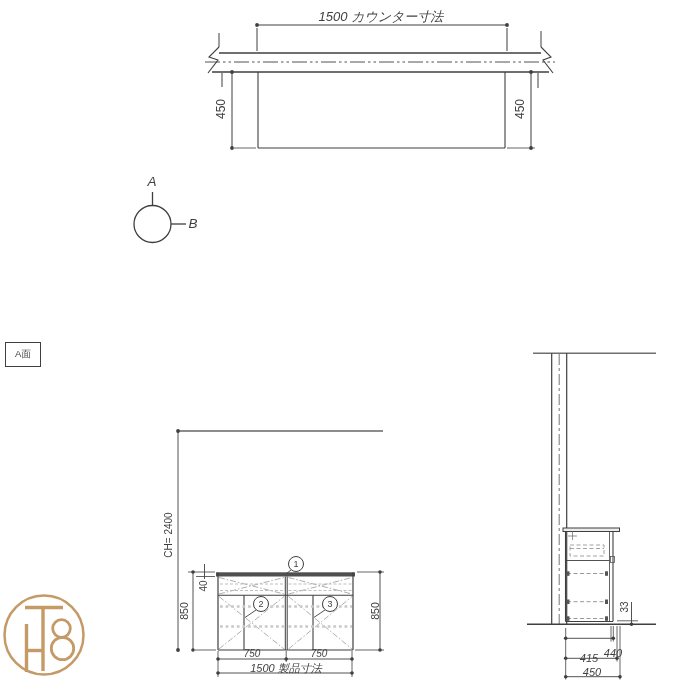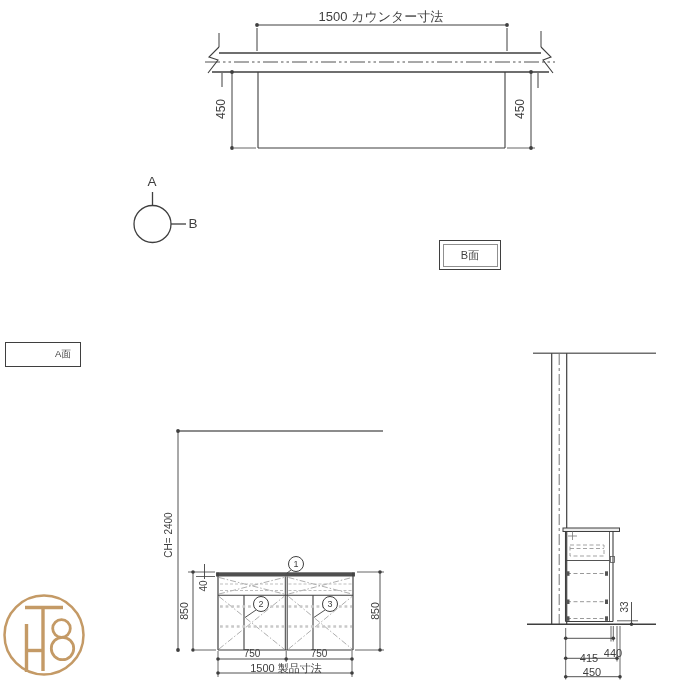--- a/index.html
+++ b/index.html
@@ -1,30 +1,30 @@
 <!DOCTYPE html>
 <html><head>
 <meta charset="utf-8">
 <style>
   html,body{margin:0;padding:0;background:#fff;}
   #stage{
     position:relative;width:680px;height:680px;background:#fff;overflow:hidden;
     font-family:"Liberation Sans",sans-serif;color:#3f3f3f;
   }
   #stage svg{position:absolute;left:0;top:0;}
-  .txt{position:absolute;transform:translate(-50%,-50%);white-space:nowrap;color:#3f3f3f;line-height:1;}
+  .txt{position:absolute;transform:translate(-50%,-50%);white-space:nowrap;color:#3f3f3f;line-height:1;font-style:italic;}
   .rot{position:absolute;transform:translate(-50%,-50%) rotate(-90deg);white-space:nowrap;color:#3f3f3f;line-height:1;}
   .balloon{
     position:absolute;width:14px;height:14px;border:1px solid #3f3f3f;border-radius:50%;
     background:#fff;font-size:9px;display:flex;align-items:center;justify-content:center;
     transform:translate(-50%,-50%);color:#3f3f3f;z-index:3;
   }
   .facebox{position:absolute;border:1.5px solid #3f3f3f;background:#fff;display:flex;align-items:center;justify-content:center;}
   .facebox .inner{position:absolute;inset:2.5px;border:1px solid #909090;display:flex;align-items:center;justify-content:center;}
-  .facebox-a{position:absolute;border:1px solid #3f3f3f;background:#fff;display:flex;align-items:center;justify-content:center;padding-left:40px;}
+  .facebox-a{position:absolute;border:1px solid #3f3f3f;background:#fff;display:flex;align-items:center;justify-content:center;}
 </style>
 </head>
 <body>
 
 <div id="stage">
 
   <svg width="680" height="680" viewBox="0 0 680 680">
 
     <g stroke="#3f3f3f" fill="none" stroke-width="1">
 
@@ -217,25 +217,20 @@
     </g>
   </svg>
 
   <div class="txt" style="left:381px;top:16px;font-size:13px;">1500 カウンター寸法</div>
   <div class="rot" style="left:221px;top:109px;font-size:12px;">450</div>
   <div class="rot" style="left:520px;top:109px;font-size:12px;">450</div>
 
   <div class="txt" style="left:152px;top:182px;font-size:13.5px;">A</div>
   <div class="txt" style="left:193px;top:224px;font-size:13.5px;">B</div>
 
-  <div class="facebox" style="left:439px;top:240px;width:60px;height:28px;">
-    <div class="inner">
-        <span style="font-size:11px;">B面</span>
-      </div>
-  </div>
   <div class="facebox-a" style="left:5px;top:342px;width:34px;height:23px;">
     <span style="font-size:9.5px;">A面</span>
   </div>
 
   <div class="rot" style="left:169px;top:535px;font-size:10px;">CH= 2400</div>
   <div class="rot" style="left:184px;top:611px;font-size:10.5px;">850</div>
   <div class="rot" style="left:204px;top:586px;font-size:10px;">40</div>
   <div class="rot" style="left:375px;top:611px;font-size:10.5px;">850</div>
 
   <div class="balloon" style="left:296px;top:564px;">1</div>

